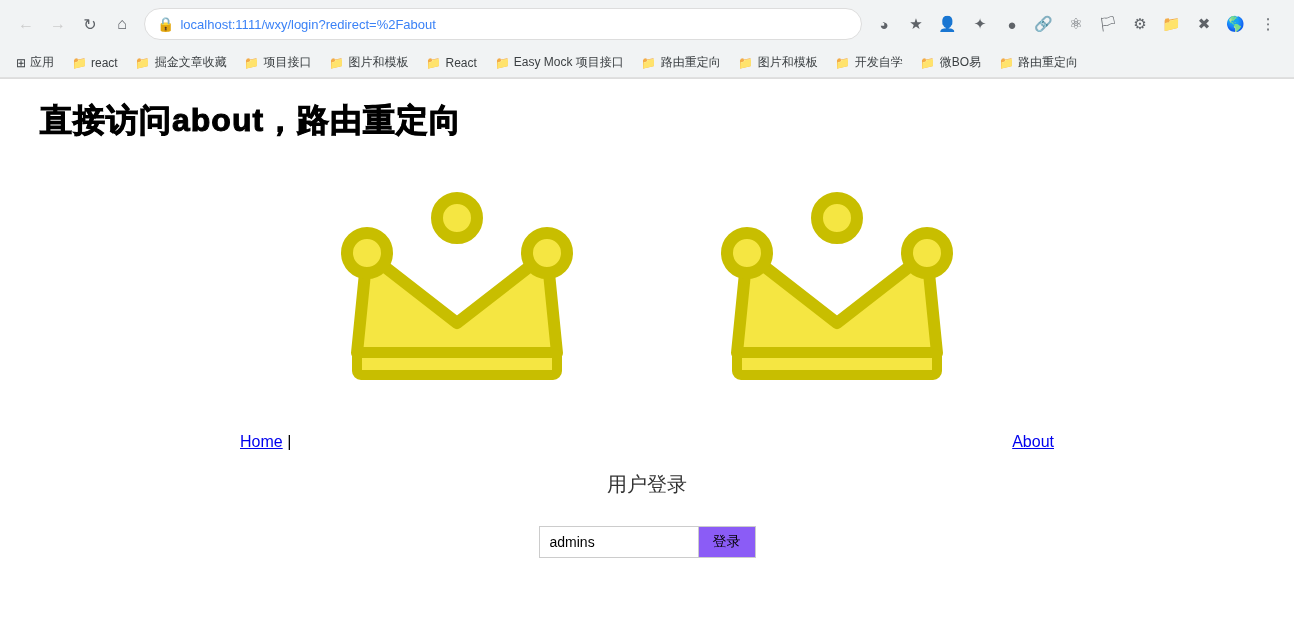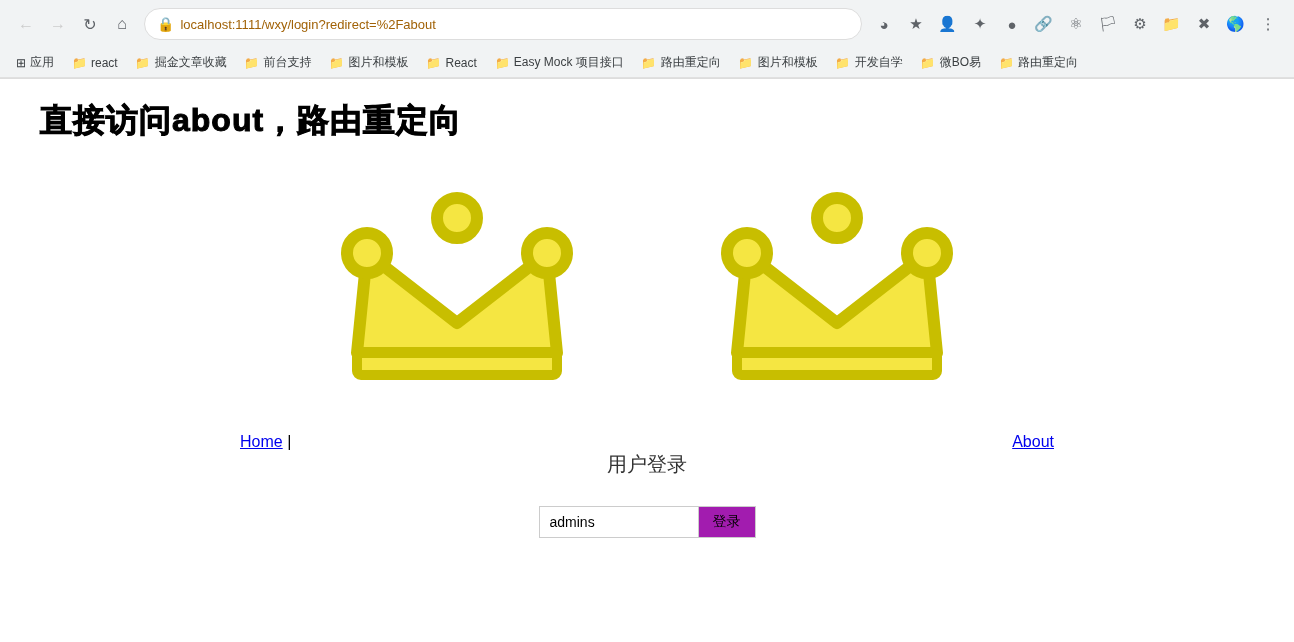--- a/index.html
+++ b/index.html
@@ -41,21 +41,21 @@
       display: flex;
       align-items: center;
       background: #fff;
       border: 1px solid #ddd;
       border-radius: 20px;
       padding: 4px 12px;
       gap: 6px;
       height: 32px;
     }
     .address-bar .lock-icon { color: #5f6368; font-size: 14px; }
-    .address-text { font-size: 13px; color: #a16207; flex: 1; }
+    .address-text { font-size: 13px; color: #3b82f6; flex: 1; }
     .toolbar-icons {
       display: flex;
       gap: 4px;
       align-items: center;
     }
     .toolbar-icon-btn {
       width: 28px;
       height: 28px;
       border-radius: 50%;
       border: none;
@@ -112,20 +112,21 @@
       justify-content: center;
       gap: 100px;
       margin: 10px 0 30px 0;
     }
 
     
     .nav-links {
       display: flex;
       justify-content: space-between;
       padding: 0 200px;
+      margin-bottom: 20px;
     }
     .nav-link {
       color: #00e;
       text-decoration: underline;
       font-size: 16px;
       cursor: pointer;
     }
     .nav-link-separator {
       font-size: 16px;
       color: #000;
@@ -152,21 +153,21 @@
       border: 1px solid #ccc;
       padding: 6px 10px;
       font-size: 14px;
       outline: none;
       width: 160px;
       height: 32px;
     }
     .login-button {
       border: 1px solid #ccc;
       border-left: none;
-      background: #a21caf;
+      background: #8b5cf6;
       padding: 6px 14px;
       font-size: 14px;
       cursor: pointer;
       height: 32px;
     }
   </style>
 </head>
 <body>
 
 <div class="browser-chrome">
@@ -205,21 +206,21 @@
     <div class="bookmark-item">
       <span>📁</span>
       <span>react</span>
     </div>
     <div class="bookmark-item">
       <span>📁</span>
       <span>掘金文章收藏</span>
     </div>
     <div class="bookmark-item">
       <span>📁</span>
-      <span>前台支持</span>
+      <span>项目接口</span>
     </div>
     <div class="bookmark-item">
       <span>📁</span>
       <span>图片和模板</span>
     </div>
     <div class="bookmark-item">
       <span>📁</span>
       <span>React</span>
     </div>
     <div class="bookmark-item">

